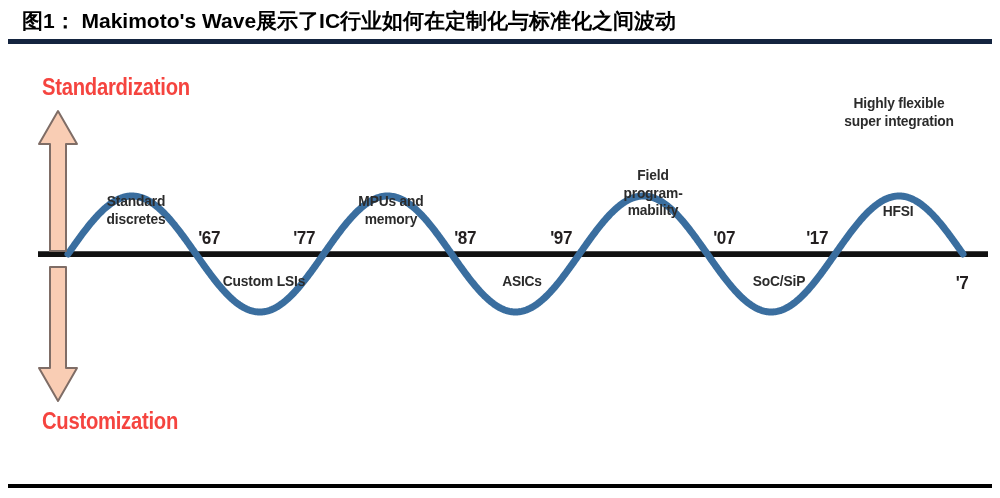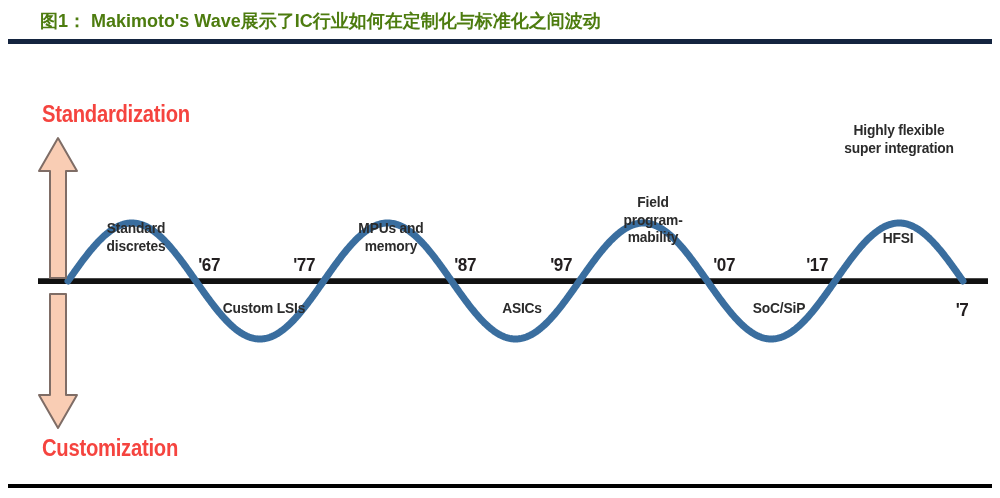--- a/index.html
+++ b/index.html
@@ -12,26 +12,26 @@
   }
   #page {
     position: relative;
     width: 1000px; height: 498px;
     background: #ffffff;
   }
 
   
   #header-title {
     position: absolute;
-    left: 40px; top: 4px;
+    left: 22px; top: 4px;
     width: 940px; height: 34px;
     display: flex; align-items: center;
-    font-size: 18px;
+    font-size: 21px;
     font-weight: bold;
-    color: #4d7c0f;
+    color: #000000;
     letter-spacing: 0px;
     white-space: nowrap;
   }
   #header-rule {
     position: absolute;
     left: 8px; top: 39px;
     width: 984px; height: 5px;
     background: #14243f;
   }
   #footer-rule {
@@ -40,21 +40,20 @@
     width: 984px; height: 4px;
     background: #000000;
   }
 
   
   #figure {
     position: absolute;
     left: 0; top: 44px;
     width: 1000px; height: 380px;
     background: #ffffff;
-    margin-top: 27px;
   }
 
   
   #axis-line {
     position: absolute;
     left: 38px; top: 207px;
     width: 950px; height: 6px;
     background: #111111;
     border-top: 1px solid #4a4a4a;
   }

